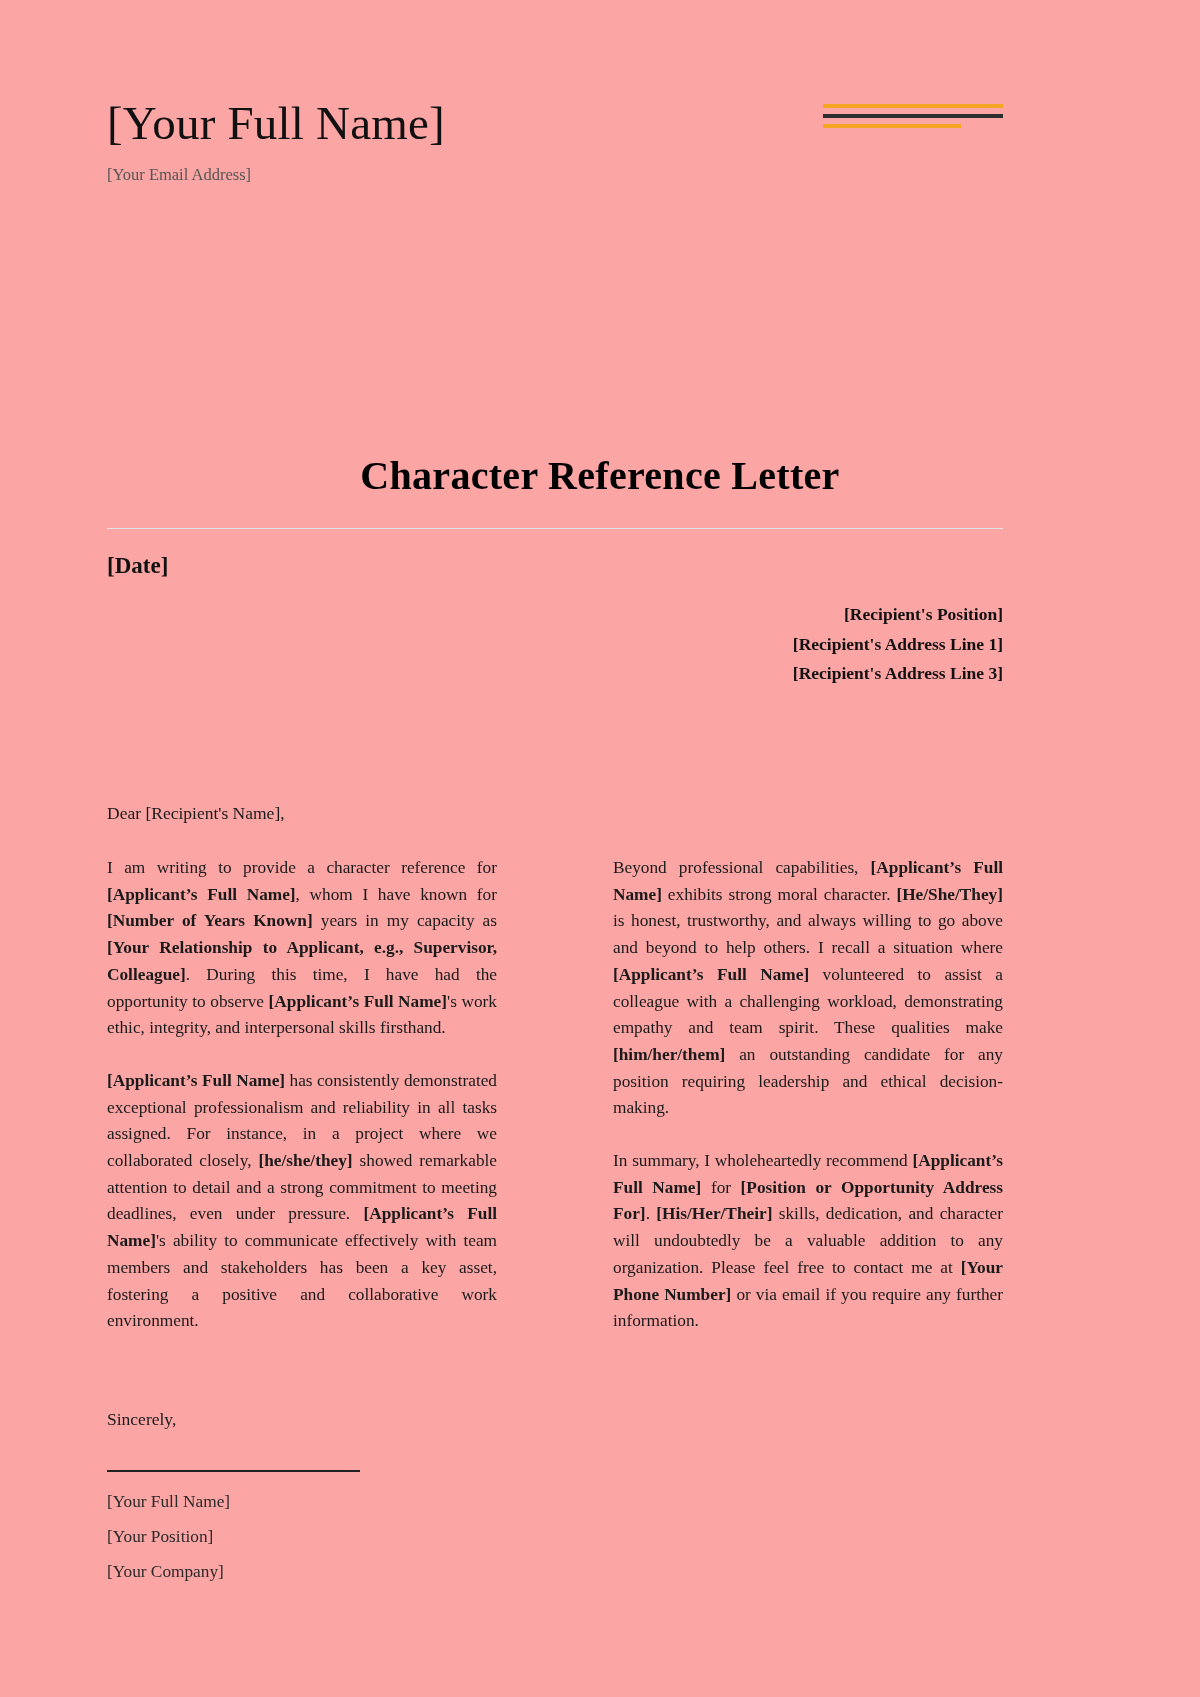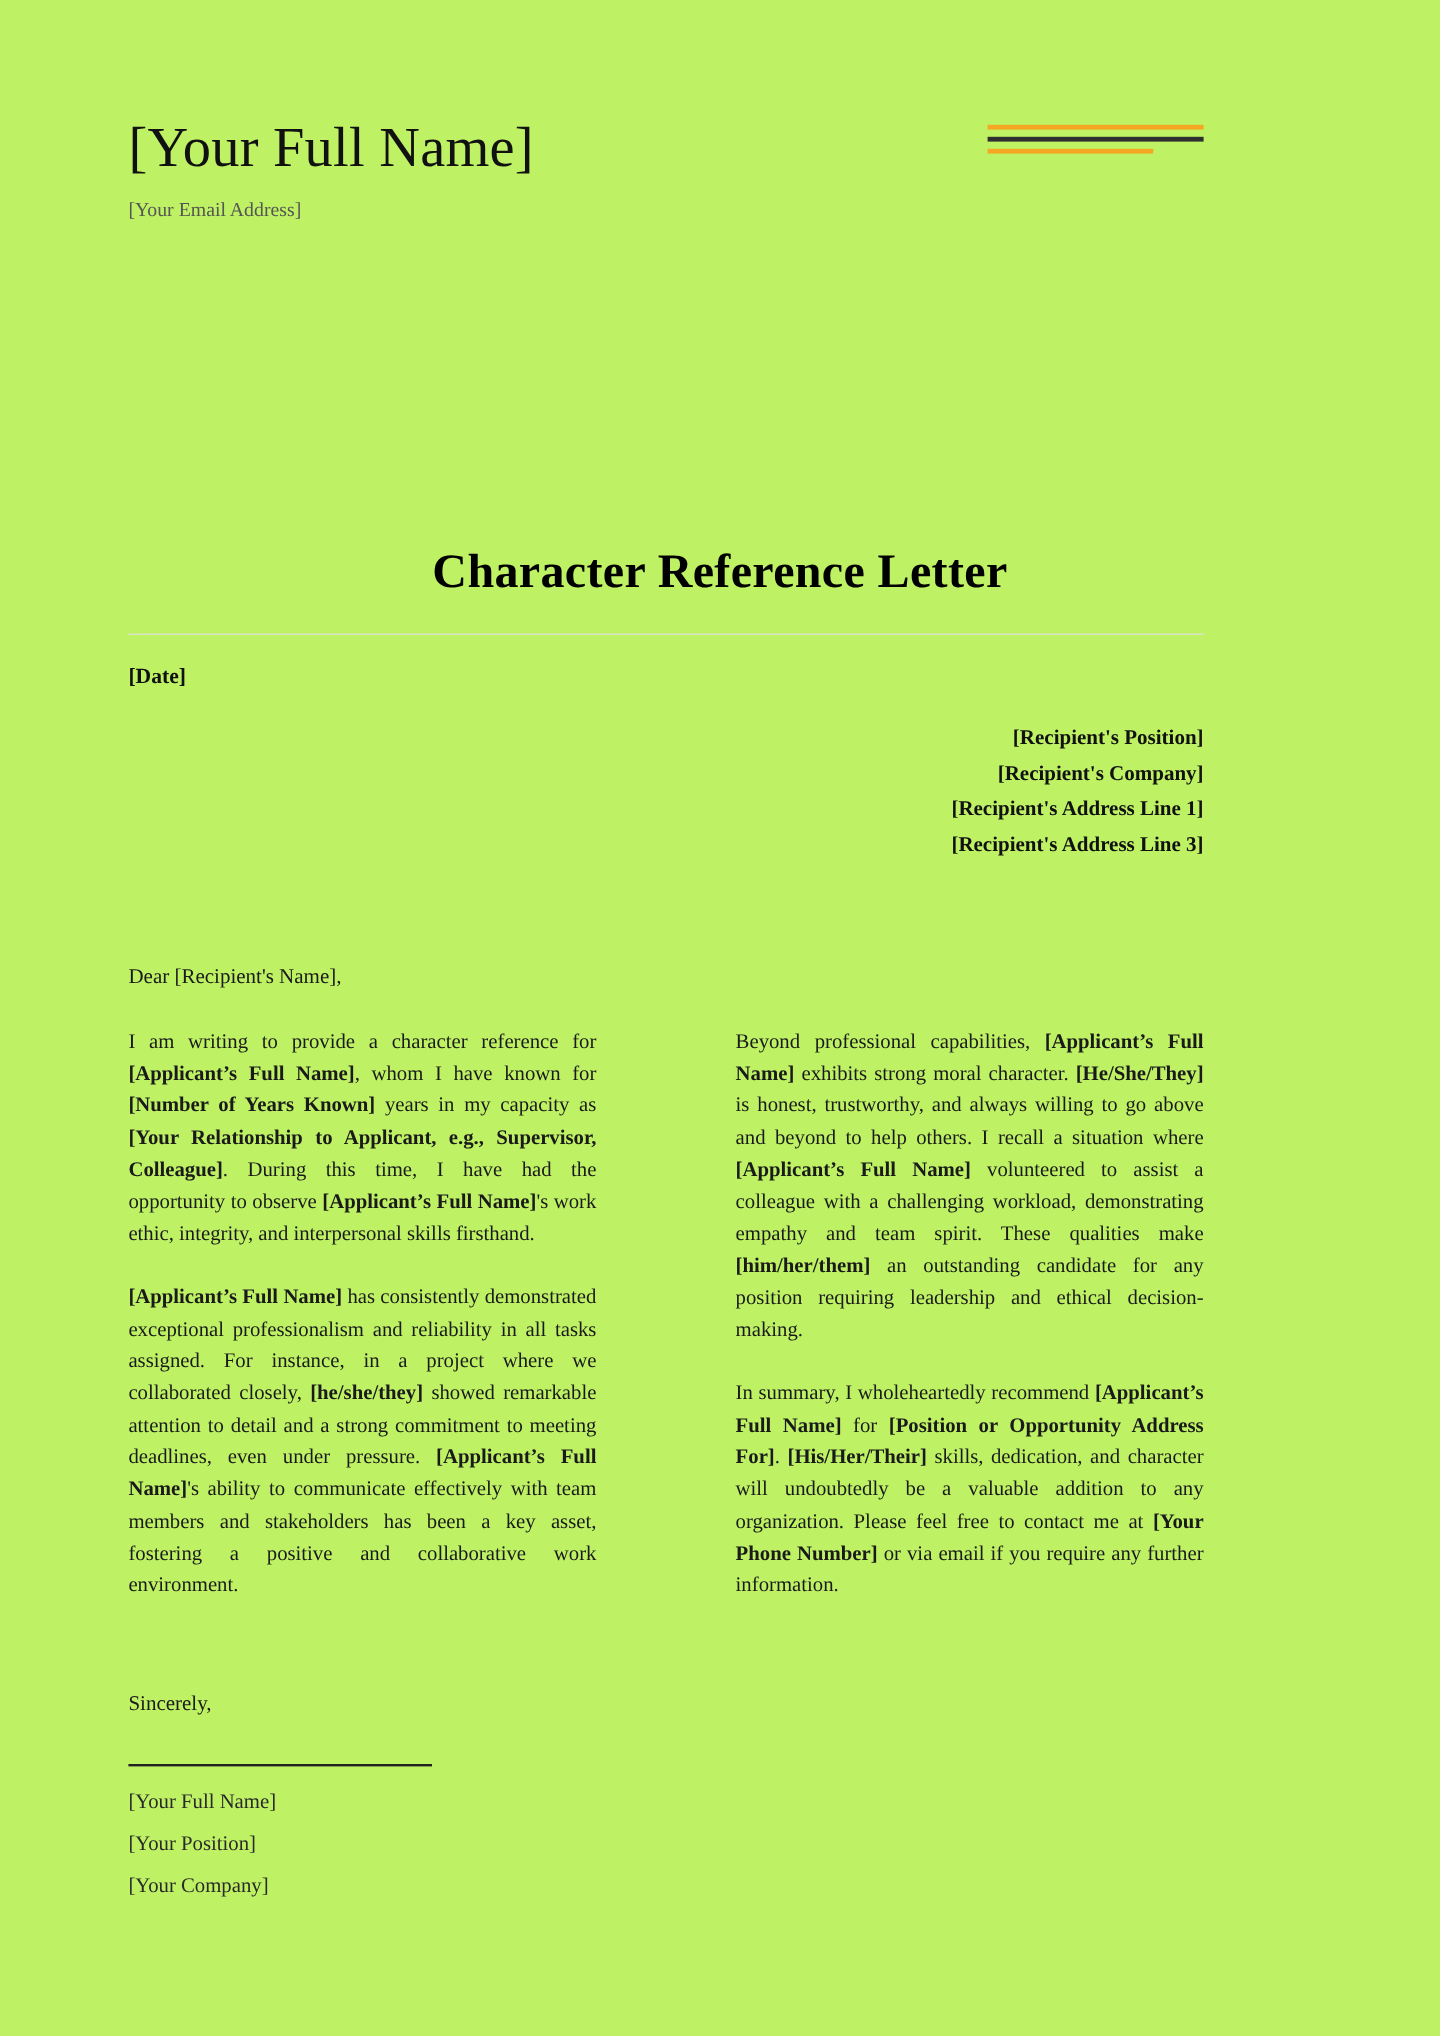--- a/index.html
+++ b/index.html
@@ -13,21 +13,21 @@
     position: relative;
     font-family: "Liberation Serif", "DejaVu Serif", serif;
     color: #1a1a1a;
     overflow: hidden;
   }
   .page {
     position: absolute;
     left: 0; top: 0;
     width: 1200px;
     height: 1697px;
-    background: #bef264;
+    background: #fca5a5;
   }
 
   
   .letterhead {
     position: absolute;
     left: 107px;
     top: 98px;
     width: 600px;
   }
   .sender-name {
@@ -80,21 +80,21 @@
     width: 896px;
     height: 1px;
     background: #e2e2e2;
   }
 
   
   .date-line {
     position: absolute;
     left: 107px;
     top: 553px;
-    font-size: 18px;
+    font-size: 23px;
     font-weight: 700;
     color: #111111;
   }
 
   
   .recipient-block {
     position: absolute;
     right: 197px;
     top: 600px;
     width: 620px;
@@ -182,21 +182,20 @@
     <div class="deco-line orange-2"></div>
   </div>
 
   <div class="doc-title">Character Reference Letter</div>
   <div class="title-rule"></div>
 
   <div class="date-line">[Date]</div>
 
   <div class="recipient-block">
     <div>[Recipient's Position]</div>
-    <div>[Recipient's Company]</div>
     <div>[Recipient's Address Line 1]</div>
     <div>[Recipient's Address Line 3]</div>
   </div>
 
   <div class="salutation">Dear [Recipient's Name],</div>
 
   <div class="body-cols">
     <div class="col">
       <p>I am writing to provide a character reference for <b>[Applicant’s Full Name]</b>, whom I have known for <b>[Number of Years Known]</b> years in my capacity as <b>[Your Relationship to Applicant, e.g., Supervisor, Colleague]</b>. During this time, I have had the opportunity to observe <b>[Applicant’s Full Name]</b>'s work ethic, integrity, and interpersonal skills firsthand.</p>
       <p><b>[Applicant’s Full Name]</b> has consistently demonstrated exceptional professionalism and reliability in all tasks assigned. For instance, in a project where we collaborated closely, <b>[he/she/they]</b> showed remarkable attention to detail and a strong commitment to meeting deadlines, even under pressure. <b>[Applicant’s Full Name]</b>'s ability to communicate effectively with team members and stakeholders has been a key asset, fostering a positive and collaborative work environment.</p>

